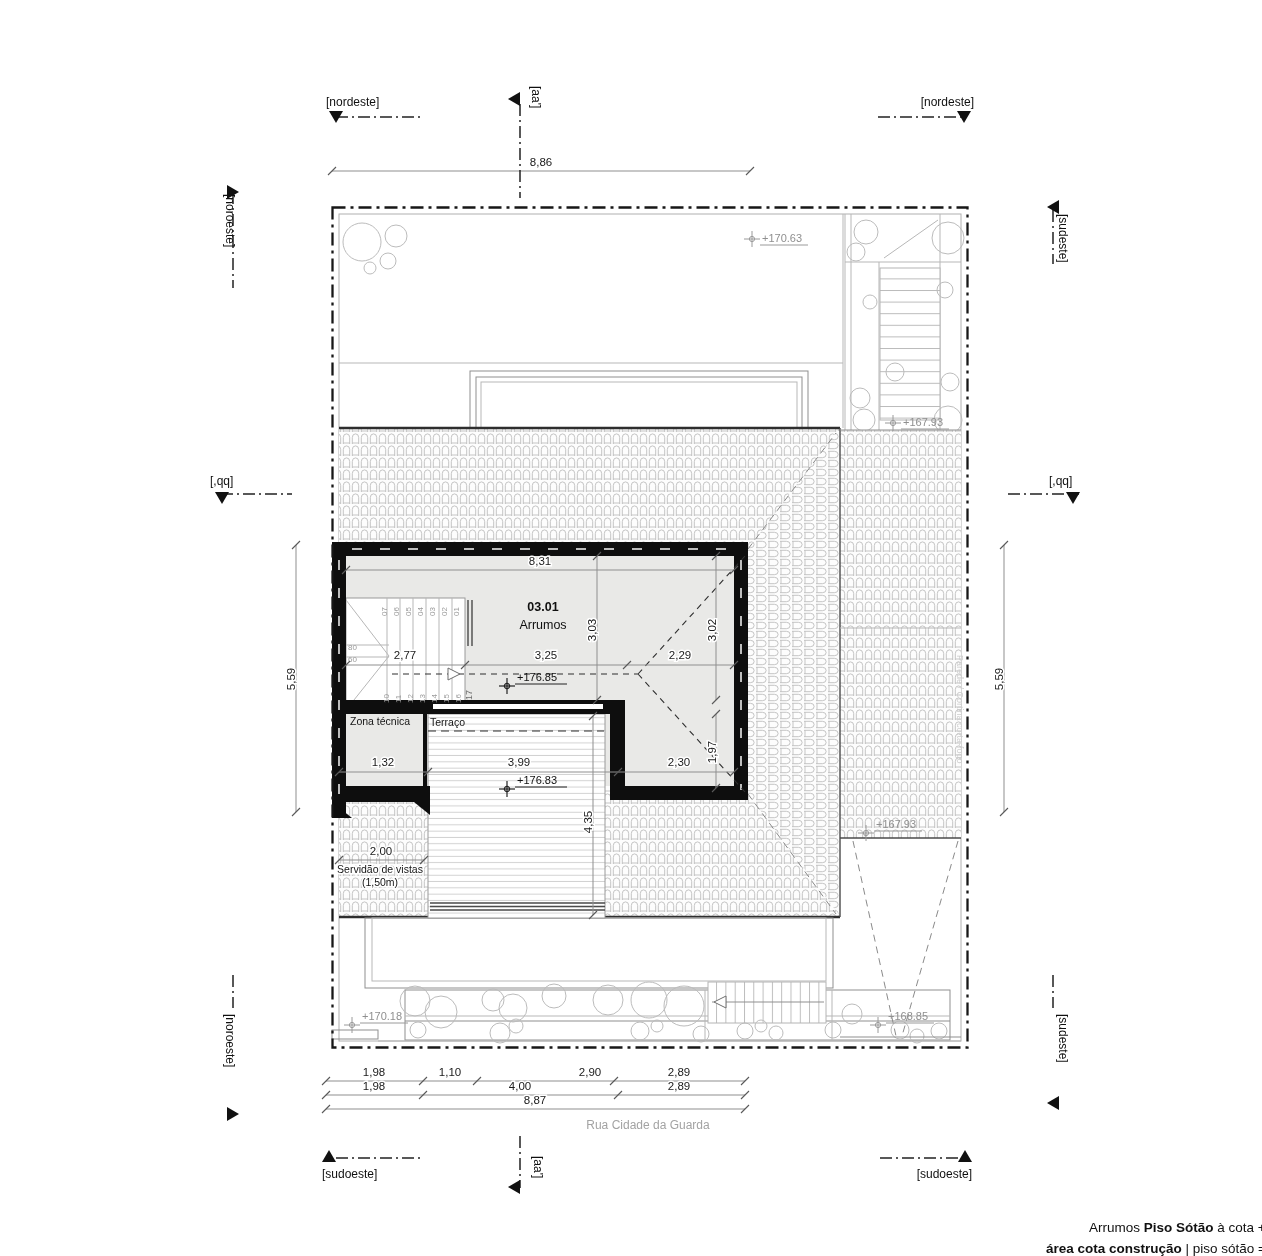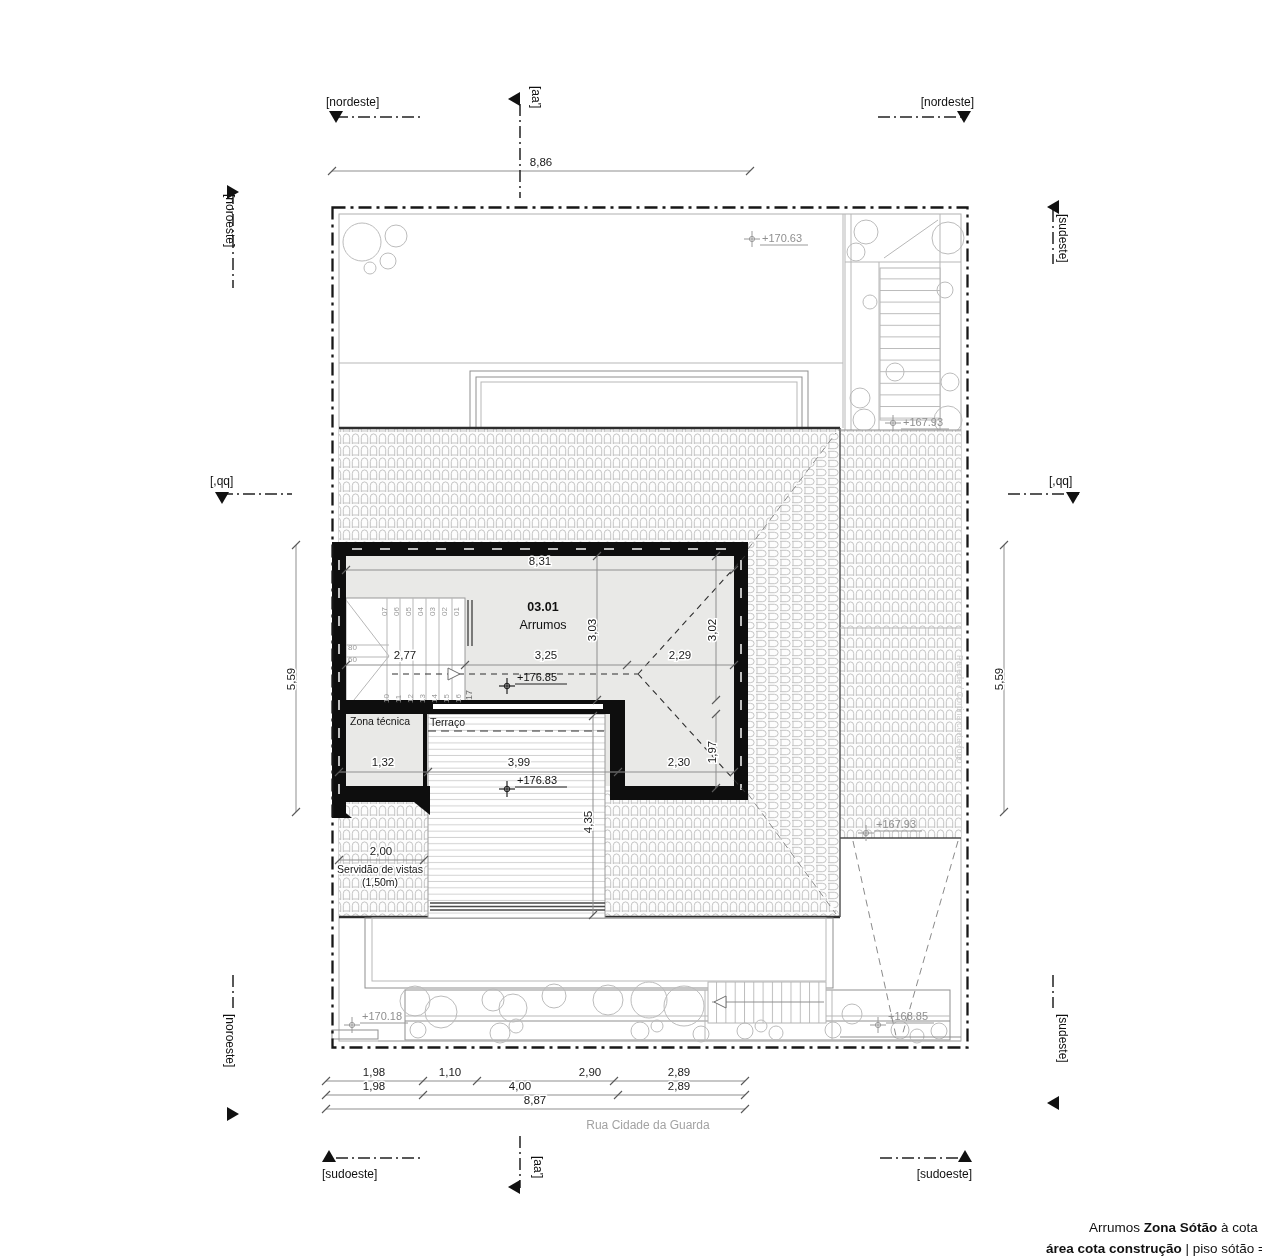--- a/index.html
+++ b/index.html
@@ -352,18 +352,18 @@
     <text class="ct" x="322" y="1178">[sudoeste]</text>
     <path class="sec" d="M880,1158H958"></path>
     <polygon class="tri" points="965,1150 958,1162 972,1162"></polygon>
     <text class="ct" text-anchor="end" x="972" y="1178">[sudoeste]</text>
   </g>
 
   <text class="st" x="648" y="1129">Rua Cidade da Guarda</text>
 </svg>
 
 <div id="titleline1" style="left:1089px;top:1220px;">
-  <span>Arrumos </span><b>Zona Sótão</b><span> à cota +178</span>
+  <span>Arrumos </span><b>Piso Sótão</b><span> à cota +178</span>
 </div>
 <div id="titleline2" style="left:1046px;top:1241px;">
   <b>área cota construção</b><span> | piso sótão = 03</span>
 </div>
 </div>
 
 </body></html>

